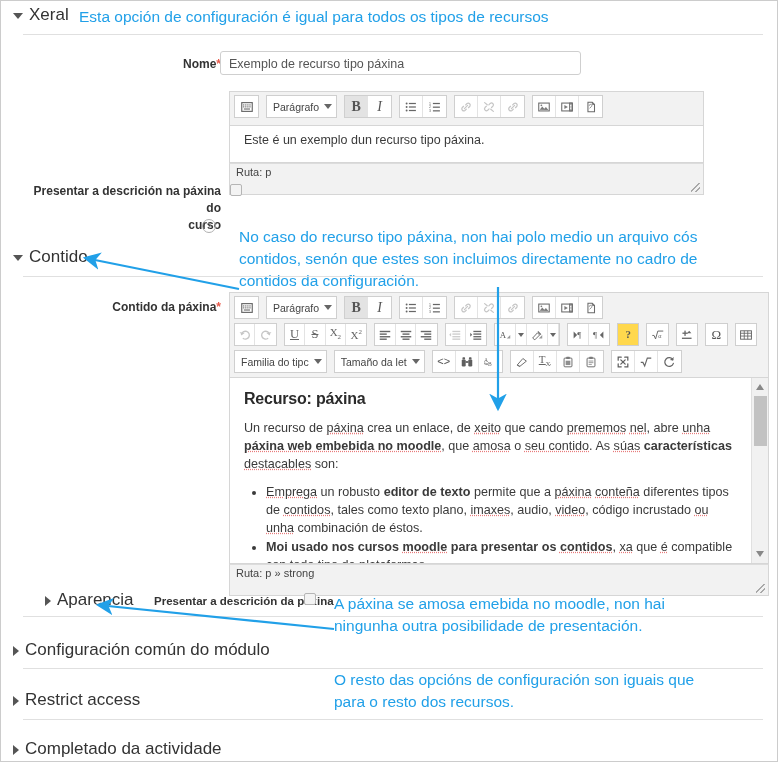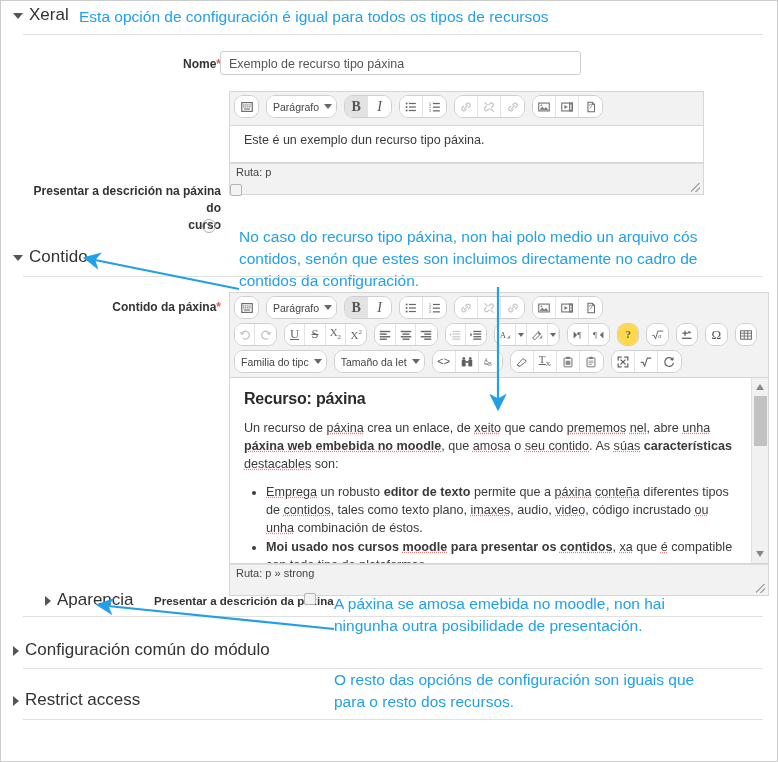--- a/index.html
+++ b/index.html
@@ -95,21 +95,21 @@
     flex-wrap: wrap;
     align-items: center;
     gap: 0px;
   }
   .tgroup {
     display: flex;
     align-items: center;
     margin-right: 7px;
     background: #fff;
     border: 1px solid #cfcfcf;
-    border-radius: 9px;
+    border-radius: 0;
     overflow: hidden;
   }
   .tbtn {
     width: 23px; height: 21px;
     display: flex; align-items: center; justify-content: center;
     background: #fff;
     border-right: 1px solid #e3e3e3;
     font-size: 11px;
     color: #555;
     line-height: 1;
@@ -804,20 +804,24 @@
   <div class="divider" style="left:22px; top:667px; width:740px;"></div>
 
   <div class="section-head" style="left:12px; top:689px;">
     <span class="caret right"></span>
     <span>Restrict access</span>
   </div>
   <div class="anno" style="left:333px; top:668px; width:420px;">O resto das opcións de configuración son iguais que
 para o resto dos recursos.</div>
   <div class="divider" style="left:22px; top:718px; width:740px;"></div>
 
+  <div class="section-head" style="left:12px; top:738px;">
+    <span class="caret right"></span>
+    <span>Completado da actividade</span>
+  </div>
 
   <svg id="arrows">
     <defs>
       <marker id="ah" markerWidth="9" markerHeight="9" refX="7" refY="4.5" orient="auto">
         <path d="M0,0.5 L8,4.5 L0,8.5 L2.2,4.5 Z" fill="#21a0e8"></path>
       </marker>
       <marker id="ahd" markerWidth="9" markerHeight="9" refX="7" refY="4.5" orient="auto">
         <path d="M0,0.5 L8,4.5 L0,8.5 L2.2,4.5 Z" fill="#21a0e8"></path>
       </marker>
     </defs>

